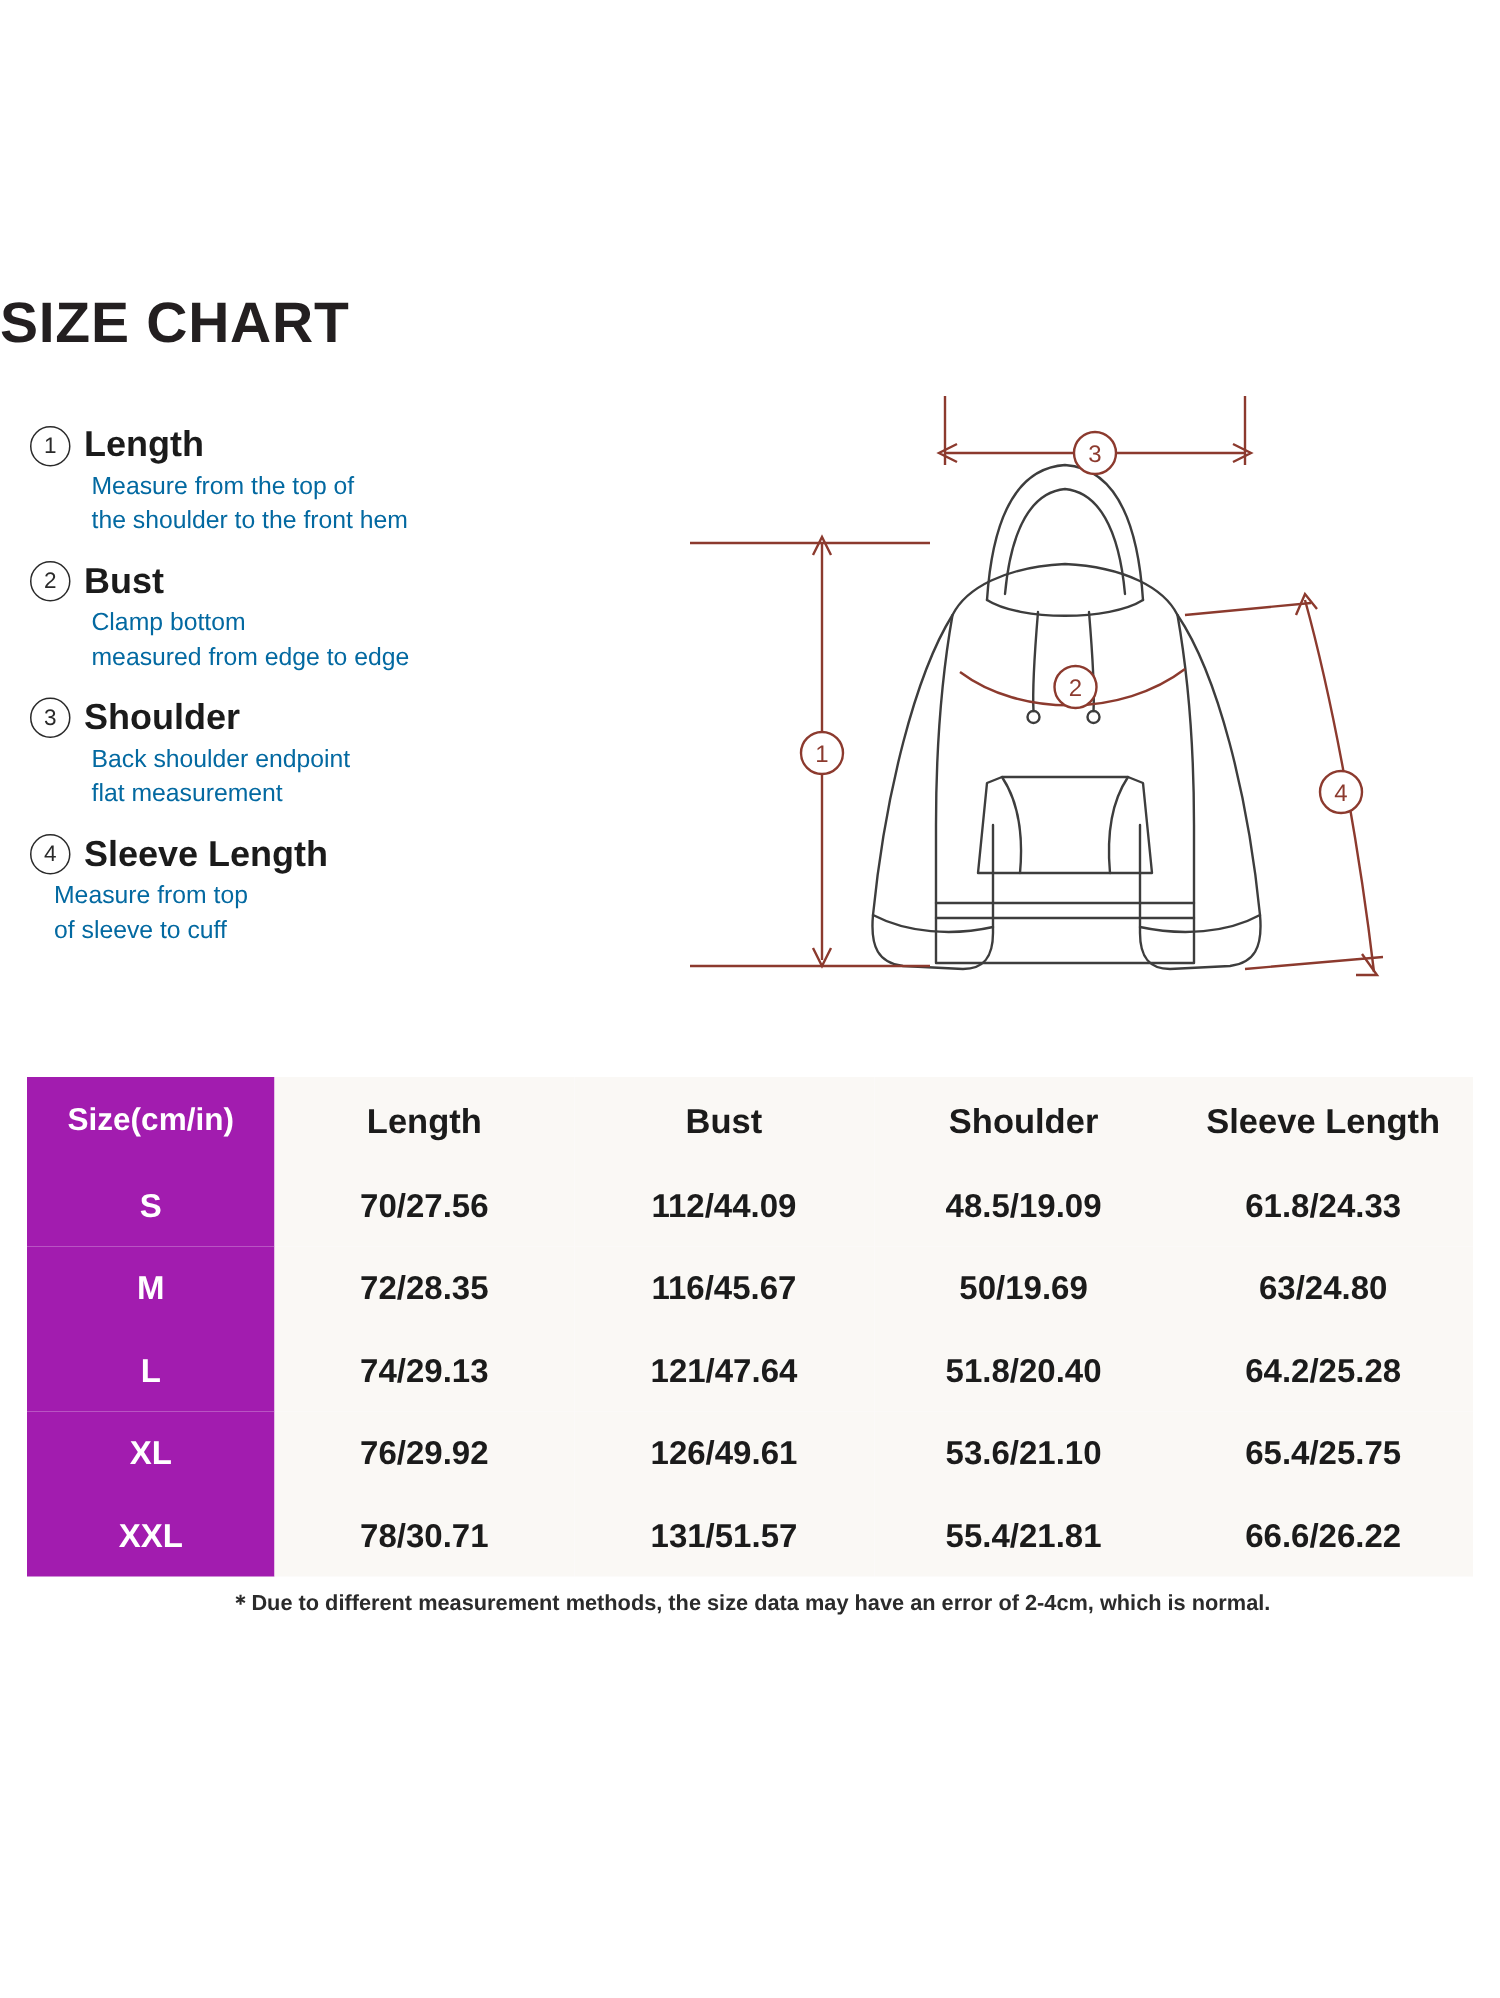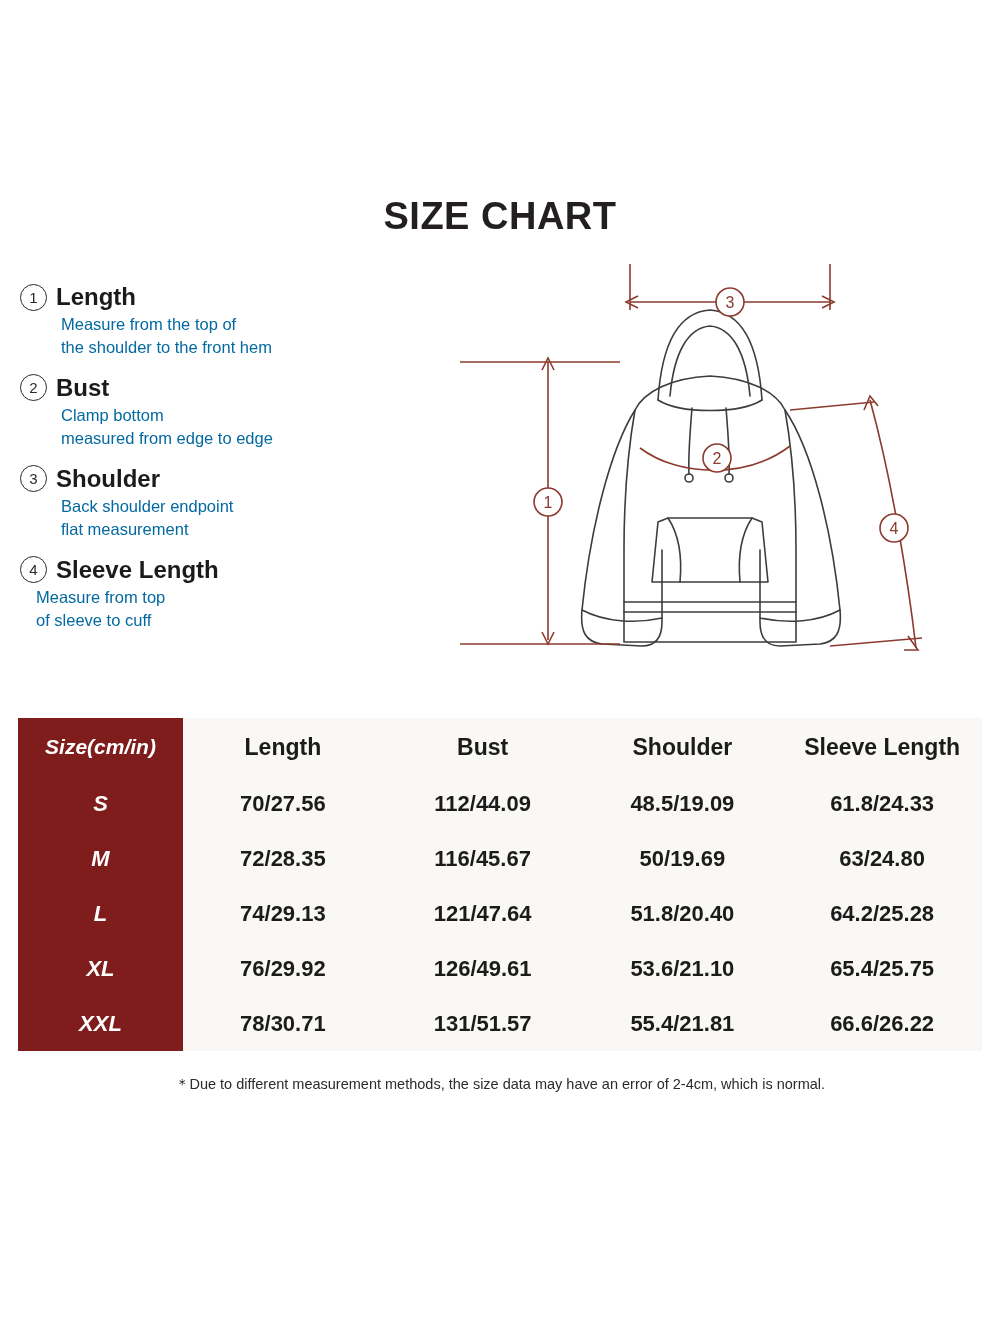--- a/index.html
+++ b/index.html
@@ -21,21 +21,21 @@
     width: 1000px;
     height: 1332px;
   }
 
   
   .title {
     position: absolute;
     left: 0;
     top: 195px;
     width: 1000px;
-    text-align: center;
+    text-align: left;
     font-size: 38px;
     font-weight: bold;
     letter-spacing: 0.5px;
     color: #231f20;
   }
 
   
   .legend {
     position: absolute;
     left: 20px;
@@ -101,37 +101,36 @@
     padding: 0;
     height: 55px;
     text-align: center;
     vertical-align: middle;
     font-size: 22px;
     font-weight: bold;
     color: #1b1b1b;
     background: #faf8f5;
   }
   table.size-table th.hdr-size, table.size-table td.col-size {
-    background: #7f1d1d;
+    background: #a21caf;
     color: #ffffff;
-    font-style: italic;
   }
   table.size-table th.hdr-size {
     font-size: 21px;
   }
   table.size-table col.c-size { width: 165px; }
   table.size-table th {
     height: 58px;
     font-size: 23px;
   }
   .note {
-    margin-top: 24px;
+    margin-top: 8px;
     text-align: center;
     font-size: 14.5px;
-    font-weight: normal;
+    font-weight: bold;
     color: #2b2b2b;
   }
 </style>
 </head>
 <body>
 
 <div class="page">
 
   <div class="title">SIZE CHART</div>
 

